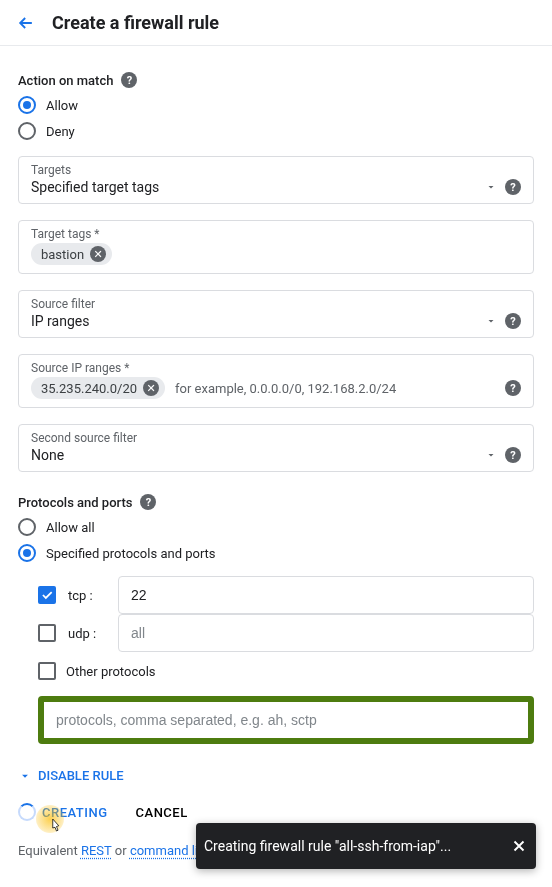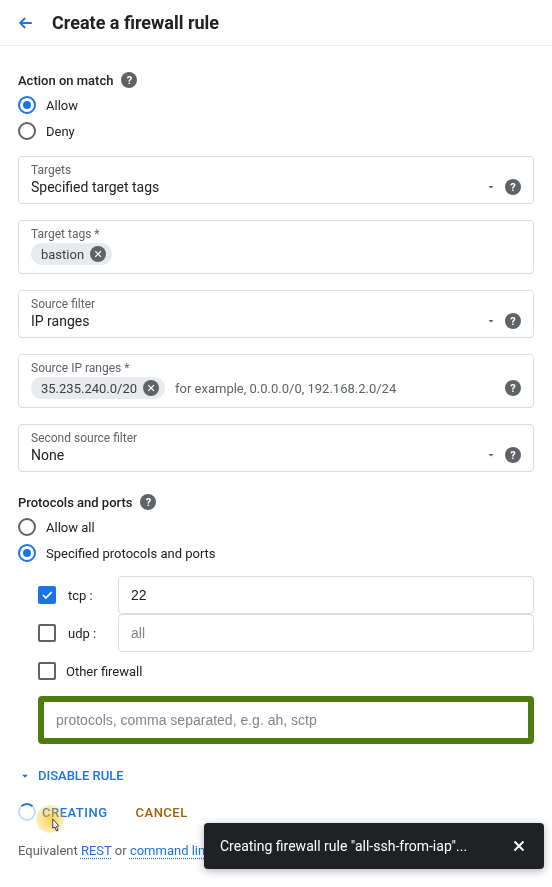--- a/index.html
+++ b/index.html
@@ -227,21 +227,21 @@
     .spinner {
       width: 18px;
       height: 18px;
       border: 2px solid #c6dafc;
       border-top-color: #1a73e8;
       border-radius: 50%;
       animation: spin 1s linear infinite;
     }
     @keyframes spin { to { transform: rotate(360deg); } }
     .btn-secondary {
-      color: #a16207;
+      color: #000000;
       font-size: 13px;
       font-weight: 500;
       letter-spacing: 0.5px;
       cursor: pointer;
     }
     .click-highlight {
       position: absolute;
       width: 28px;
       height: 28px;
       border-radius: 50%;
@@ -263,26 +263,26 @@
     }
     .footer-text .link {
       color: #1a73e8;
       text-decoration: underline dotted;
       text-underline-offset: 3px;
       cursor: pointer;
     }
     .toast {
       position: fixed;
       bottom: 18px;
-      left: 204px;
+      left: 196px;
       width: 340px;
       background: #202124;
       color: #fff;
       border-radius: 4px;
-      padding: 14px 16px;
+      padding: 14px 8px;
       display: flex;
       align-items: center;
       justify-content: space-between;
       font-size: 14px;
       box-shadow: 0 2px 8px rgba(0,0,0,0.3);
     }
     .toast-close {
       color: #fff;
       cursor: pointer;
       display: flex;
@@ -406,21 +406,21 @@
       <span class="checkbox">
         
       </span>
       <span class="proto-label">udp :</span>
       <input class="text-input" placeholder="all" style="">
     </div>
     <div class="checkbox-row">
       <span class="checkbox">
         
       </span>
-      <span class="proto-label" style="min-width:auto;">Other firewall</span>
+      <span class="proto-label" style="min-width:auto;">Other protocols</span>
     </div>
     <input class="full-input" placeholder="protocols, comma separated, e.g. ah, sctp" style="">
   </div>
 
   <div class="disable-rule">
     <svg width="14" height="14" viewBox="0 0 24 24" fill="#1a73e8">
         <path d="M7 10l5 5 5-5z"></path>
       </svg>
     <span>DISABLE RULE</span>
   </div>

